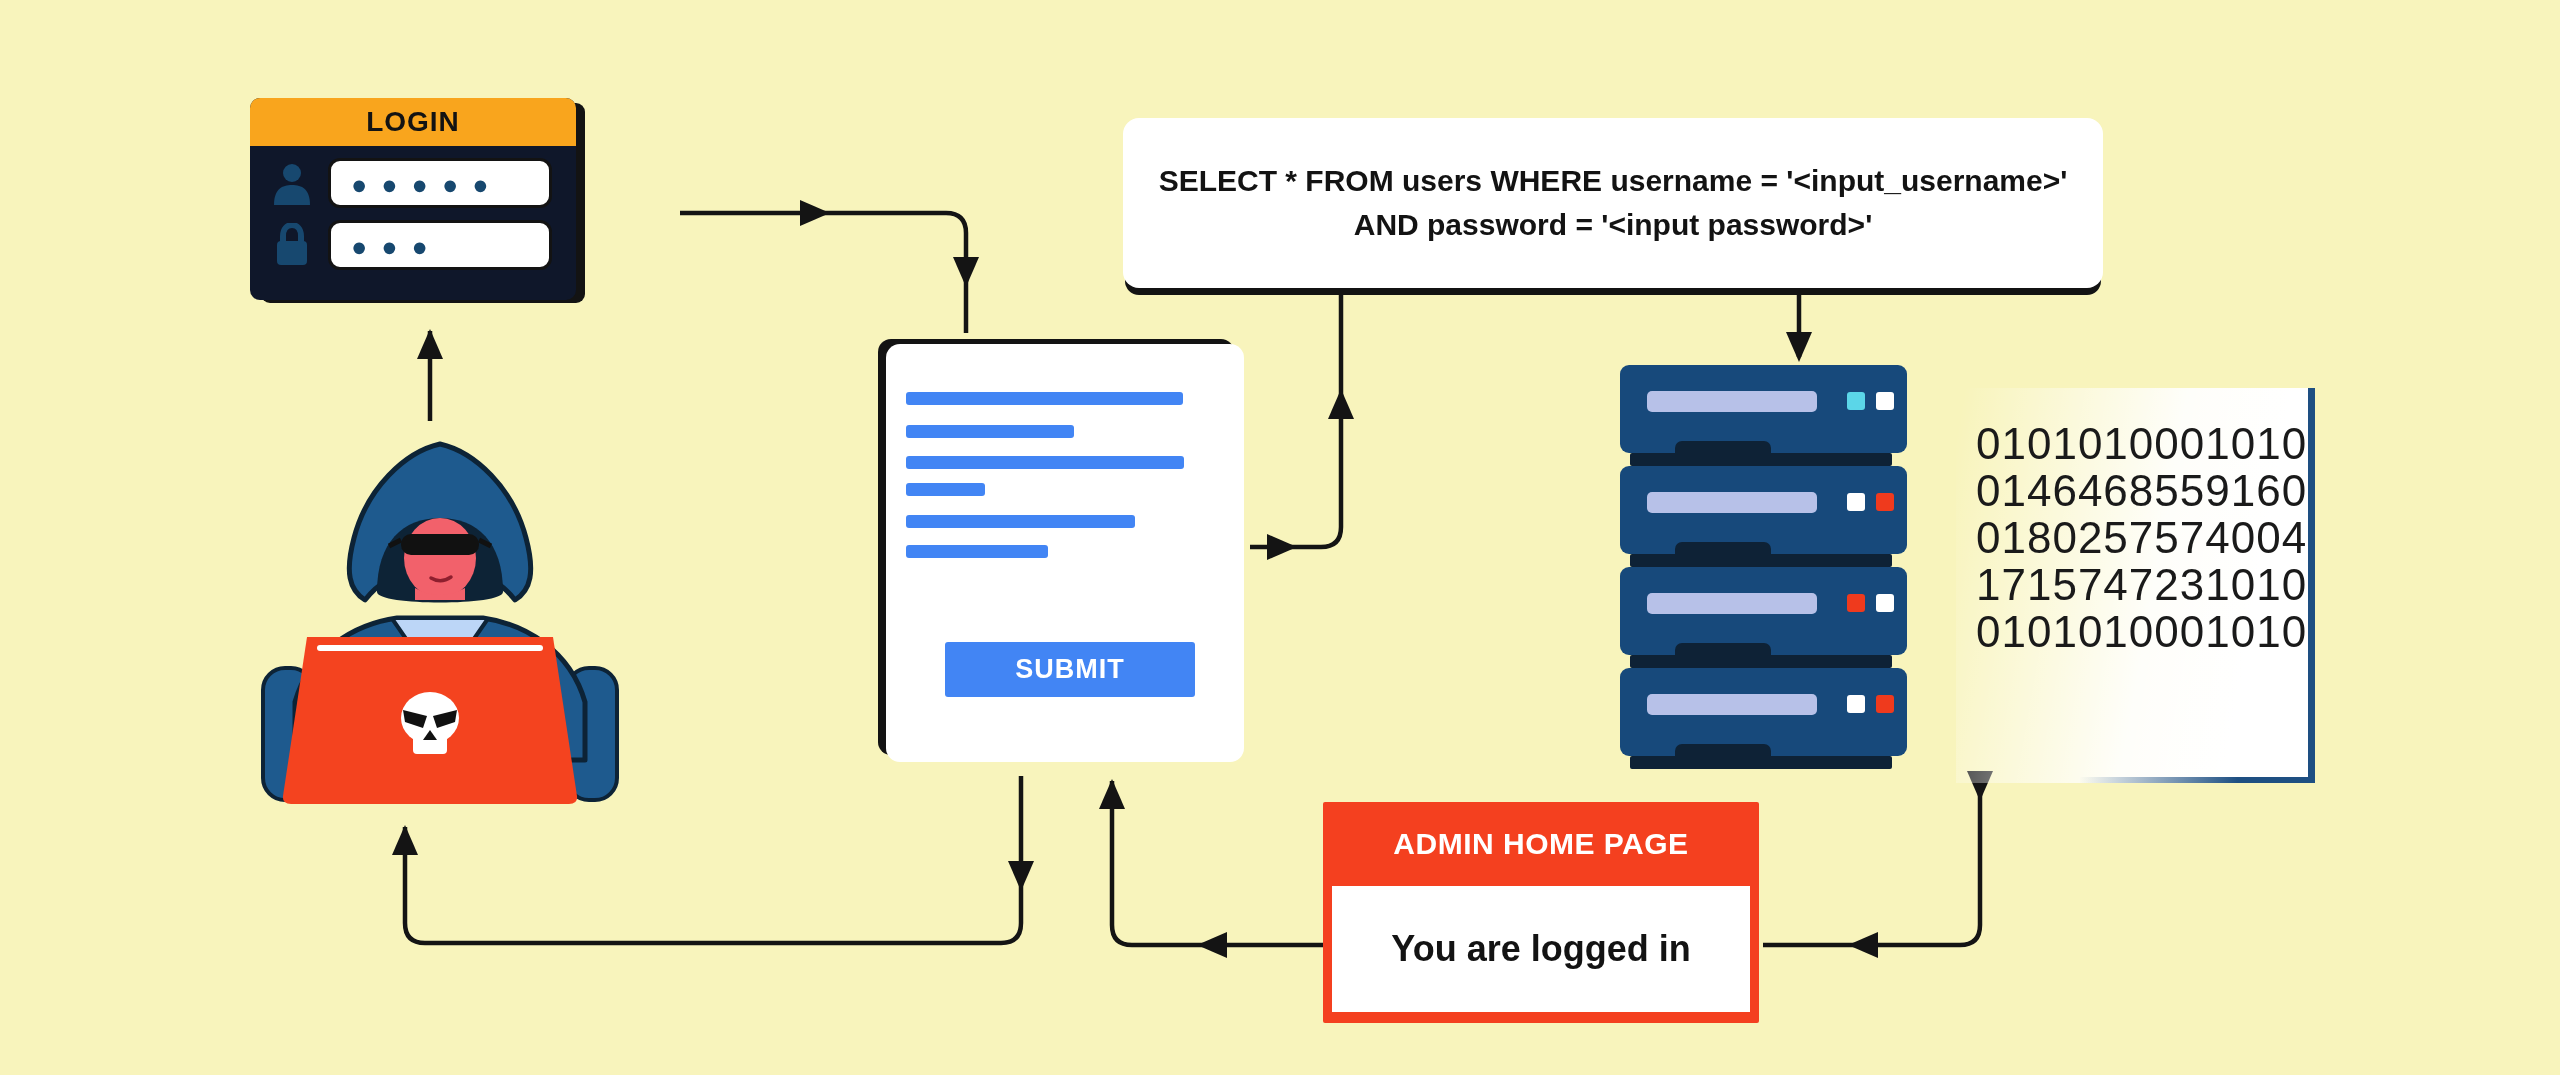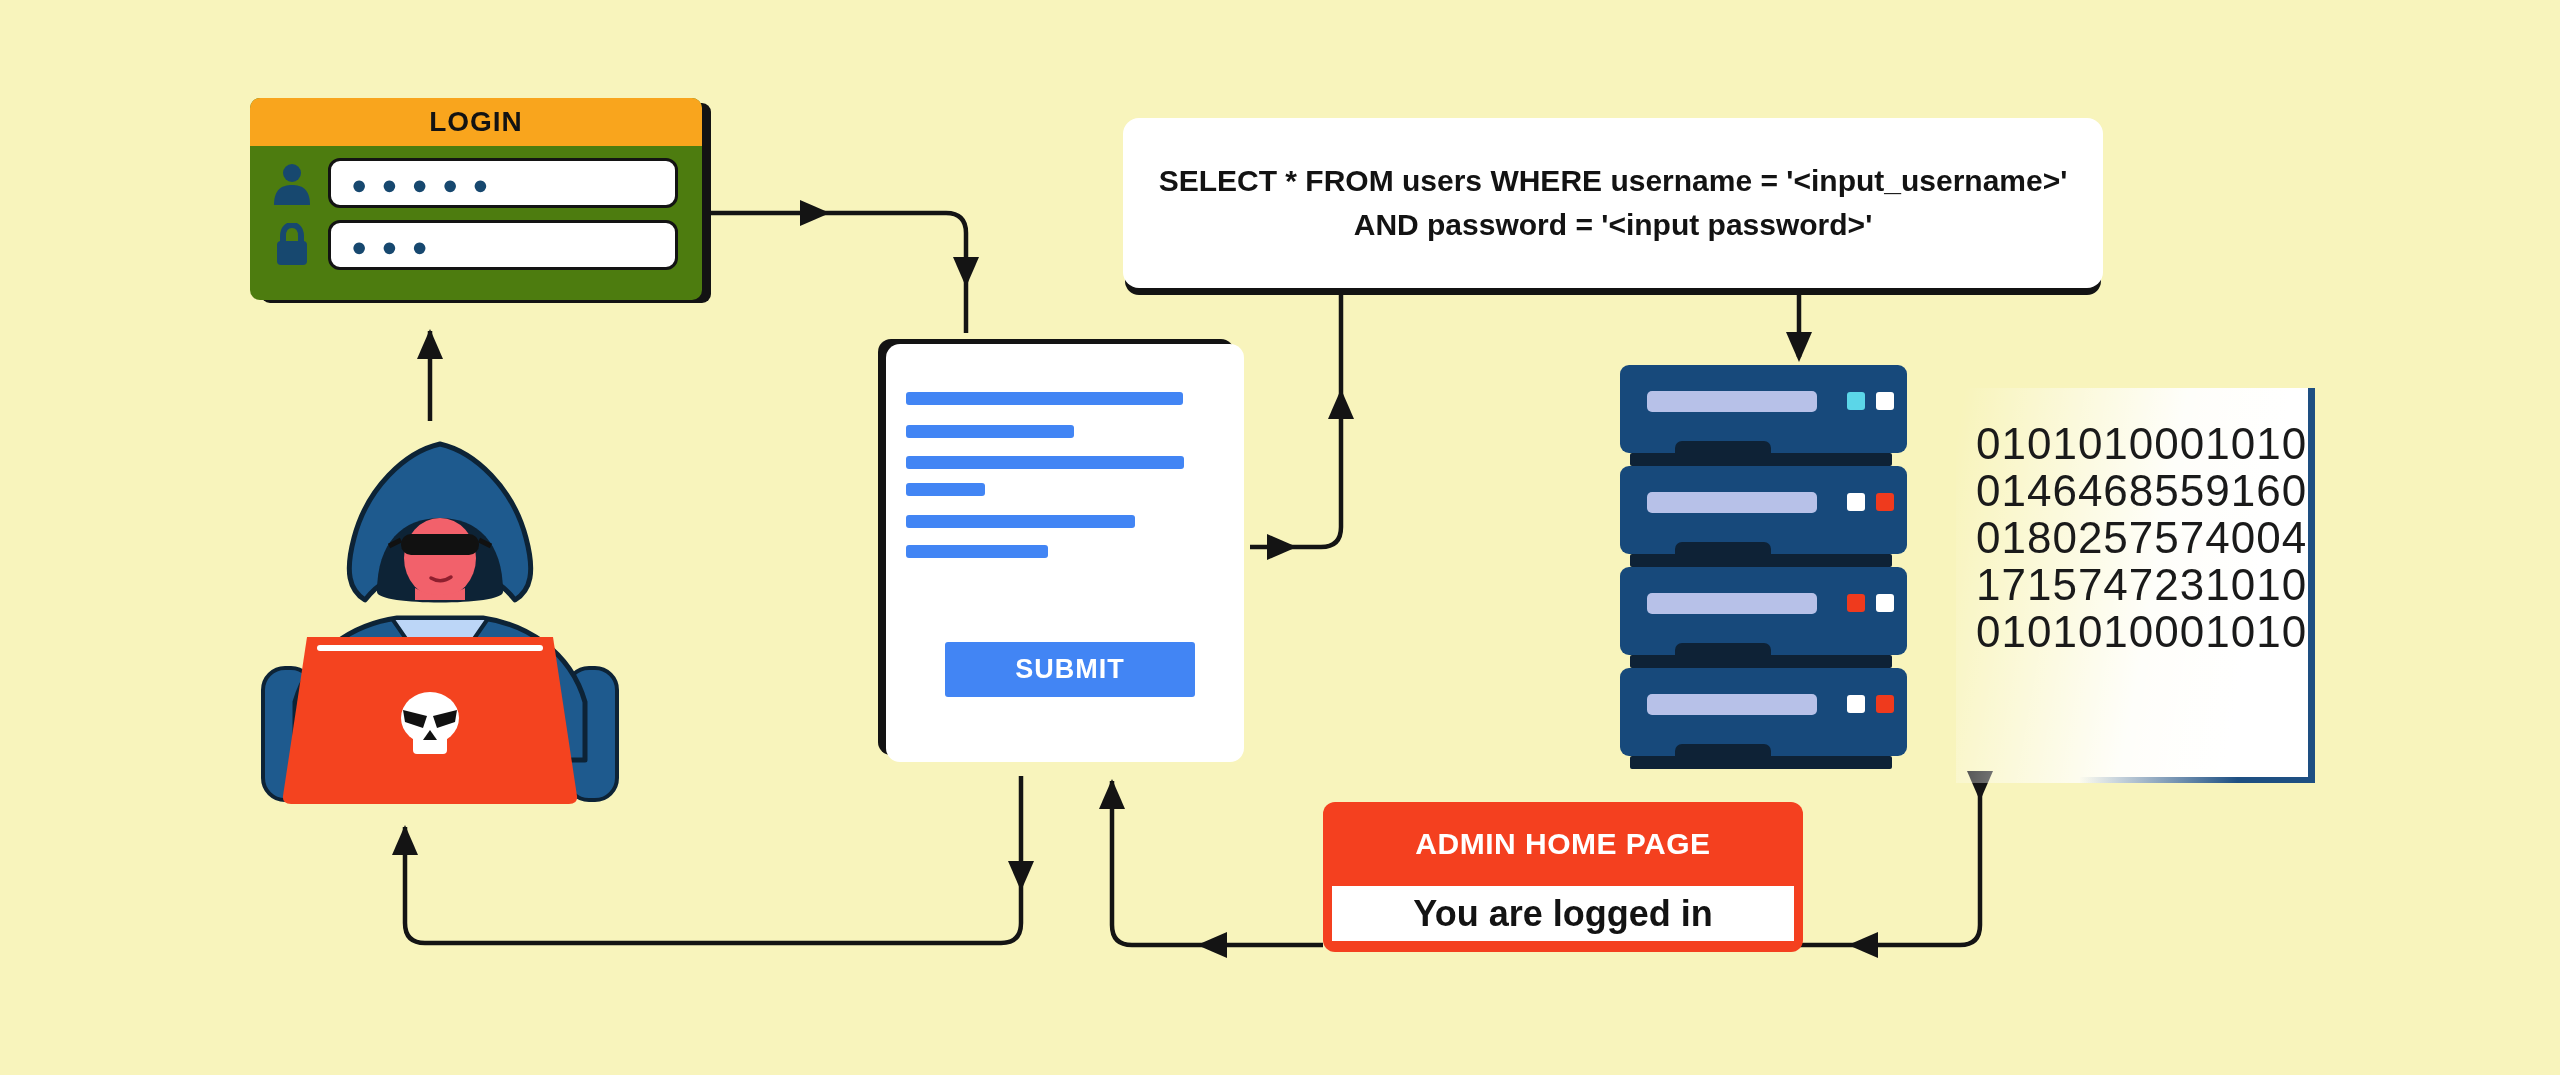--- a/index.html
+++ b/index.html
@@ -4,21 +4,21 @@
 <style>
   html,body{margin:0;padding:0;}
   body{font-family:"Liberation Sans",sans-serif;}
   #canvas{position:relative;width:2560px;height:1075px;background:#F8F4BC;overflow:hidden;}
   .abs{position:absolute;}
 
   
   #connectors{position:absolute;left:0;top:0;width:2560px;height:1075px;z-index:4;}
 
   
-  .login-card{left:250px;top:98px;width:452px;height:202px;background:#4d7c0f;border-radius:10px;
+  .login-card{left:250px;top:98px;width:326px;height:202px;background:#0f172a;border-radius:10px;
     box-shadow:10px 4px 0 -1px #131313;z-index:6;}
   .login-header{position:absolute;left:0;top:0;right:0;height:48px;border-radius:10px 10px 0 0;
     display:flex;align-items:center;justify-content:center;}
   .login-title{font-size:28px;font-weight:bold;color:#131313;letter-spacing:1px;}
   .login-row{position:absolute;left:20px;right:24px;height:46px;display:flex;align-items:center;}
   .login-row.r1{top:62px;} .login-row.r2{top:124px;}
   .login-icon{width:44px;height:46px;display:flex;align-items:center;justify-content:center;flex:0 0 44px;}
   .login-field{flex:1;height:44px;margin-left:14px;border:3px solid #131313;border-radius:12px;
     background:#fff;display:flex;align-items:center;}
   .dots{font-size:27px;letter-spacing:14px;margin-left:20px;line-height:1;padding-top:4px;}
@@ -50,21 +50,21 @@
   
   .binary-panel{left:1956px;top:388px;width:352px;height:395px;z-index:5;
     background:linear-gradient(100deg,rgba(255,255,255,0) 2%,rgba(255,255,255,.92) 55%,#fff 80%);
     border-right:7px solid #1E4F82;}
   .binary-text{position:absolute;left:20px;top:32px;}
   .binary-line{font-size:44px;line-height:47px;color:#1a1a1a;letter-spacing:1px;white-space:nowrap;}
   .binary-bottom{position:absolute;left:0;bottom:0;width:100%;height:6px;
     background:linear-gradient(to right,rgba(30,79,130,0) 35%,#1E4F82 80%);}
 
   
-  .admin-box{left:1323px;top:802px;width:436px;height:150px;border-radius:12px;z-index:6;padding-left:44px;}
+  .admin-box{left:1323px;top:802px;width:436px;height:221px;border-radius:2px;z-index:6;}
   .admin-header{position:absolute;left:0;top:0;right:0;height:84px;display:flex;align-items:center;justify-content:center;}
   .admin-title{color:#fff;font-weight:bold;font-size:30px;letter-spacing:.5px;}
   .admin-body{position:absolute;left:9px;right:9px;top:84px;bottom:11px;background:#ffffff;
     display:flex;align-items:center;justify-content:center;}
   .admin-message{color:#131313;font-weight:bold;font-size:36px;}
 
   
   .hacker{left:255px;top:430px;z-index:6;}
 </style>
 </head>

